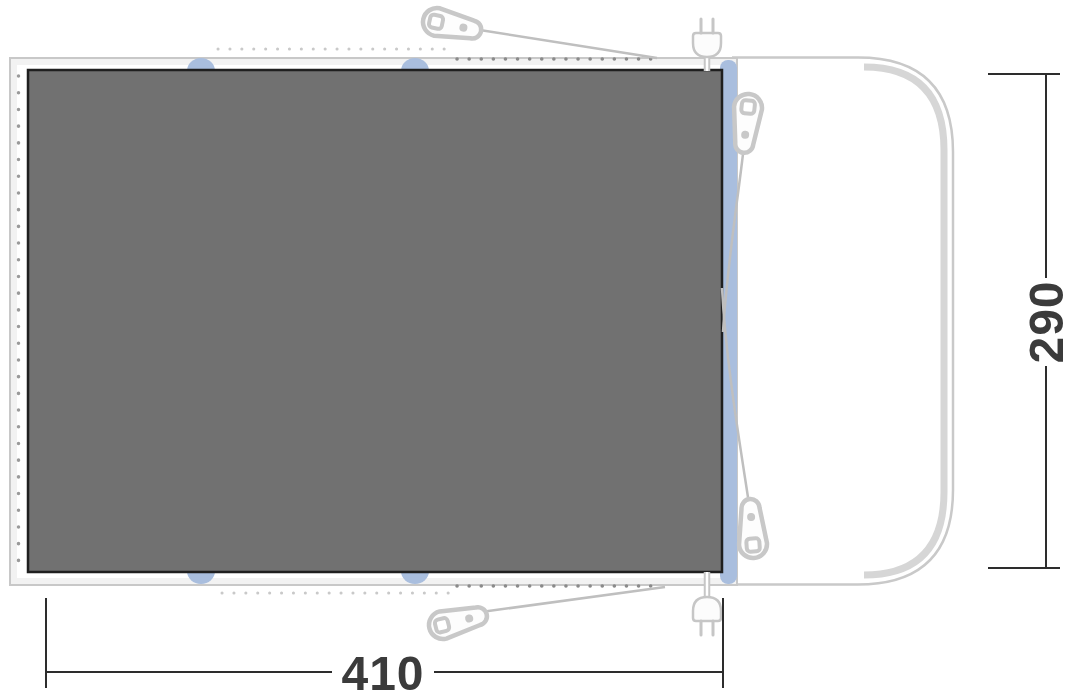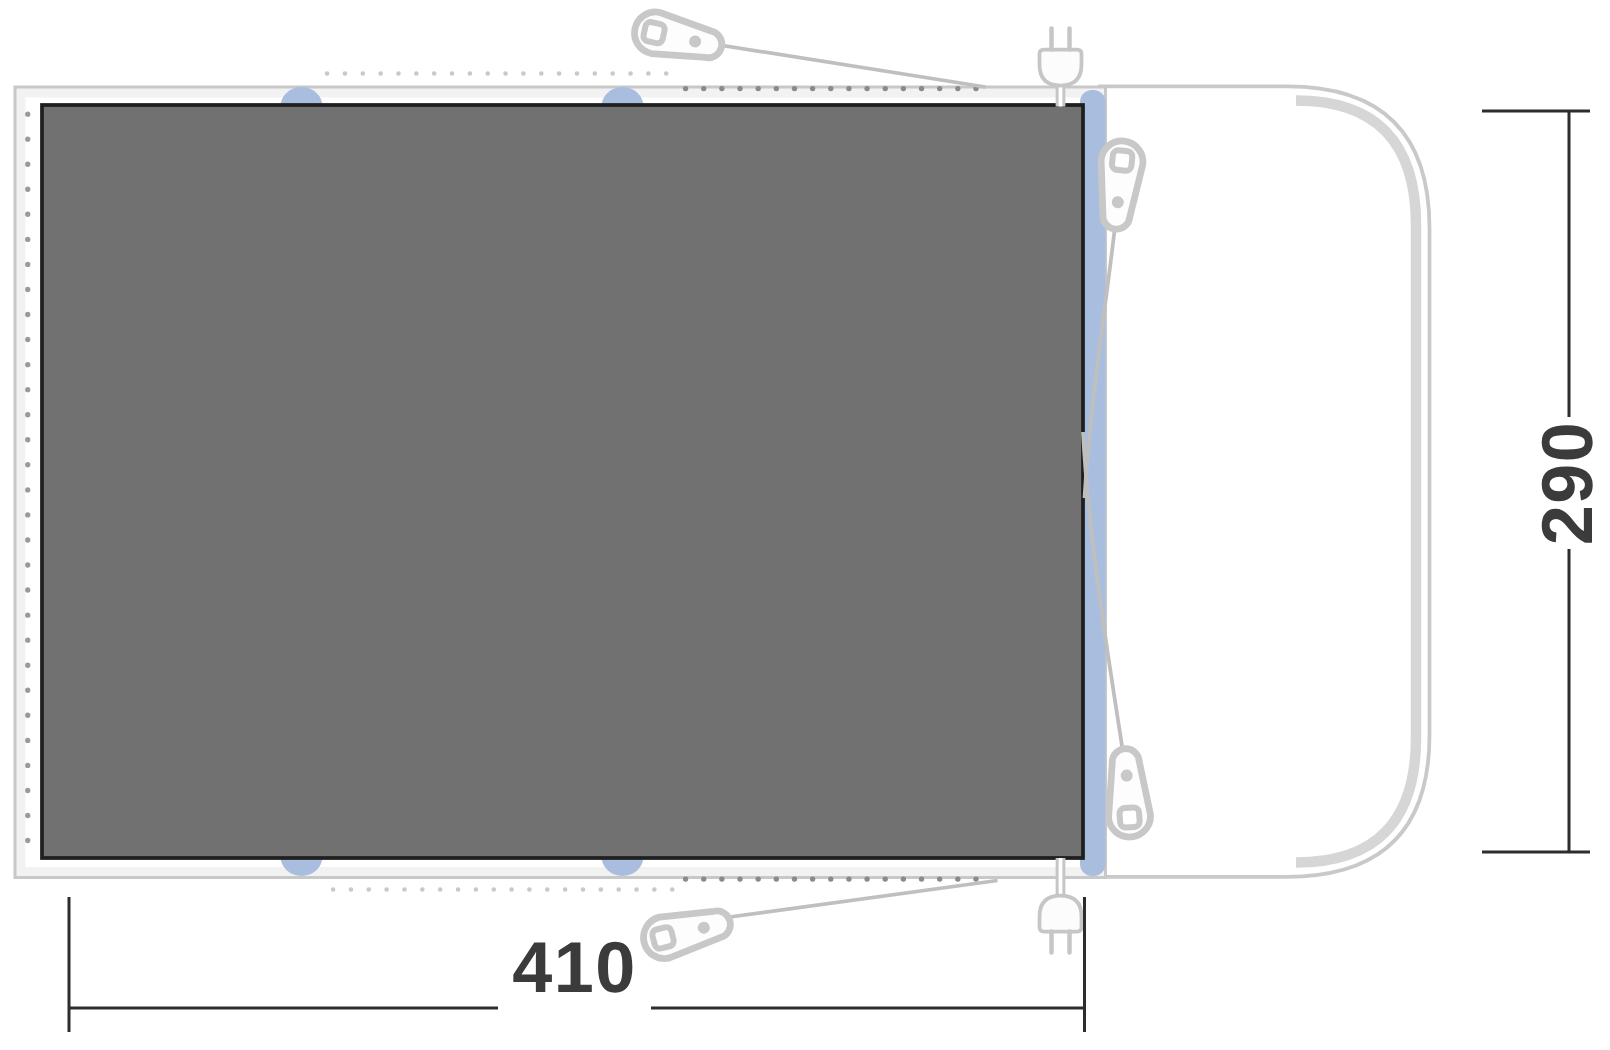--- a/index.html
+++ b/index.html
@@ -15,21 +15,21 @@
     position:absolute;
     font-family:"Liberation Sans", sans-serif;
     font-weight:700;
     font-size:48px;
     color:#3b3b3b;
     letter-spacing:1px;
     text-align:center;
     white-space:nowrap;
     user-select:none;
   }
-  #dim-width-label{left:337px;top:618px;width:92px;}
+  #dim-width-label{left:337px;top:646px;width:92px;}
   #dim-height-label{
     left:1046px;top:322px;
     transform:translate(-50%,-50%) rotate(-90deg);
   }
 </style>
 </head>
 <body>
 
 <div id="stage">
 

